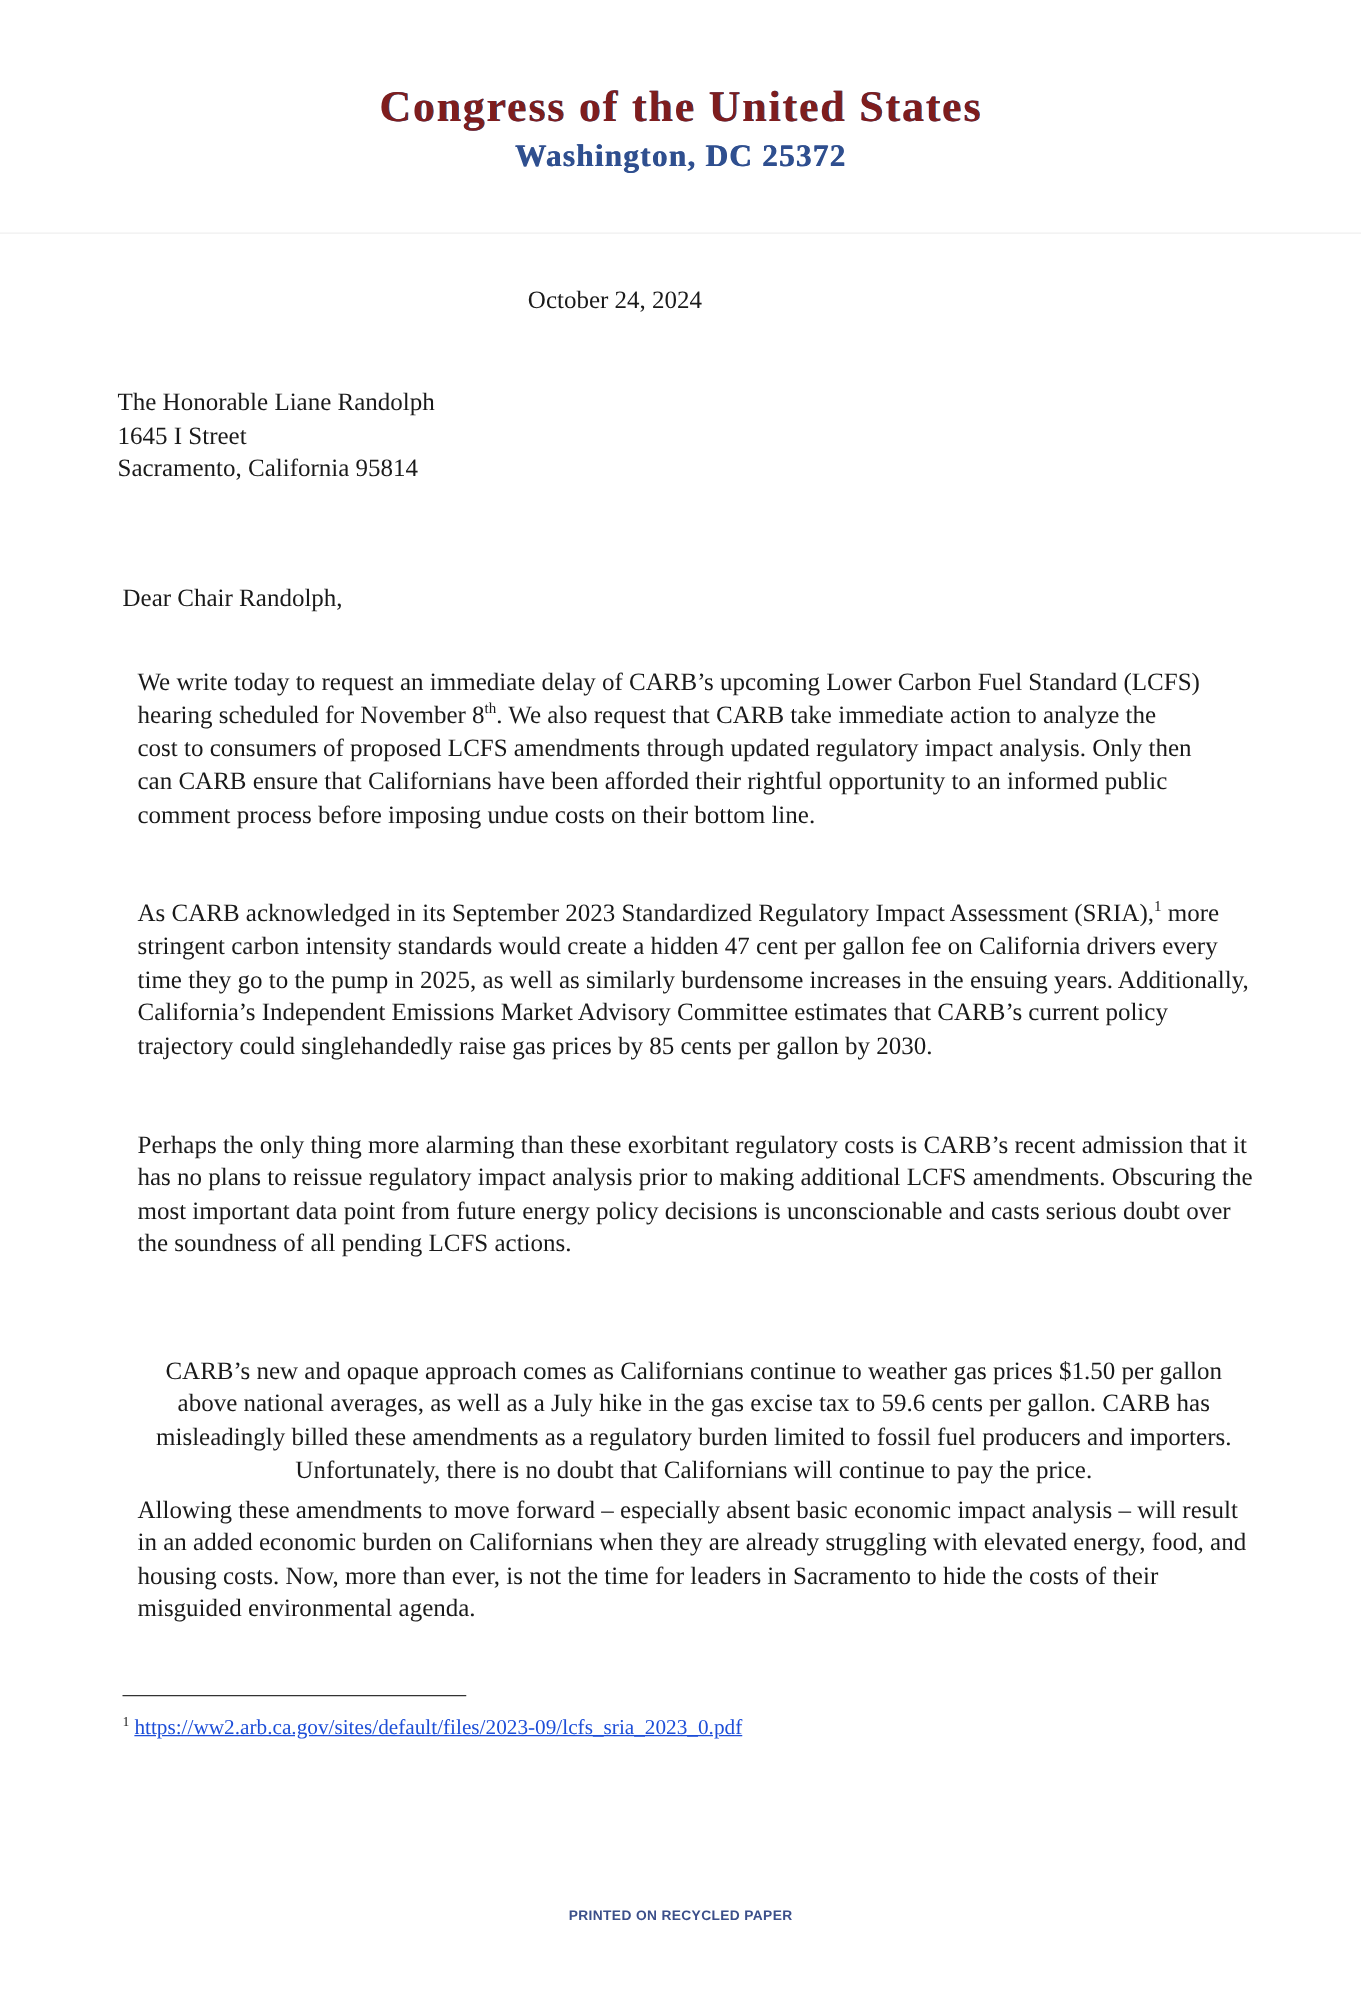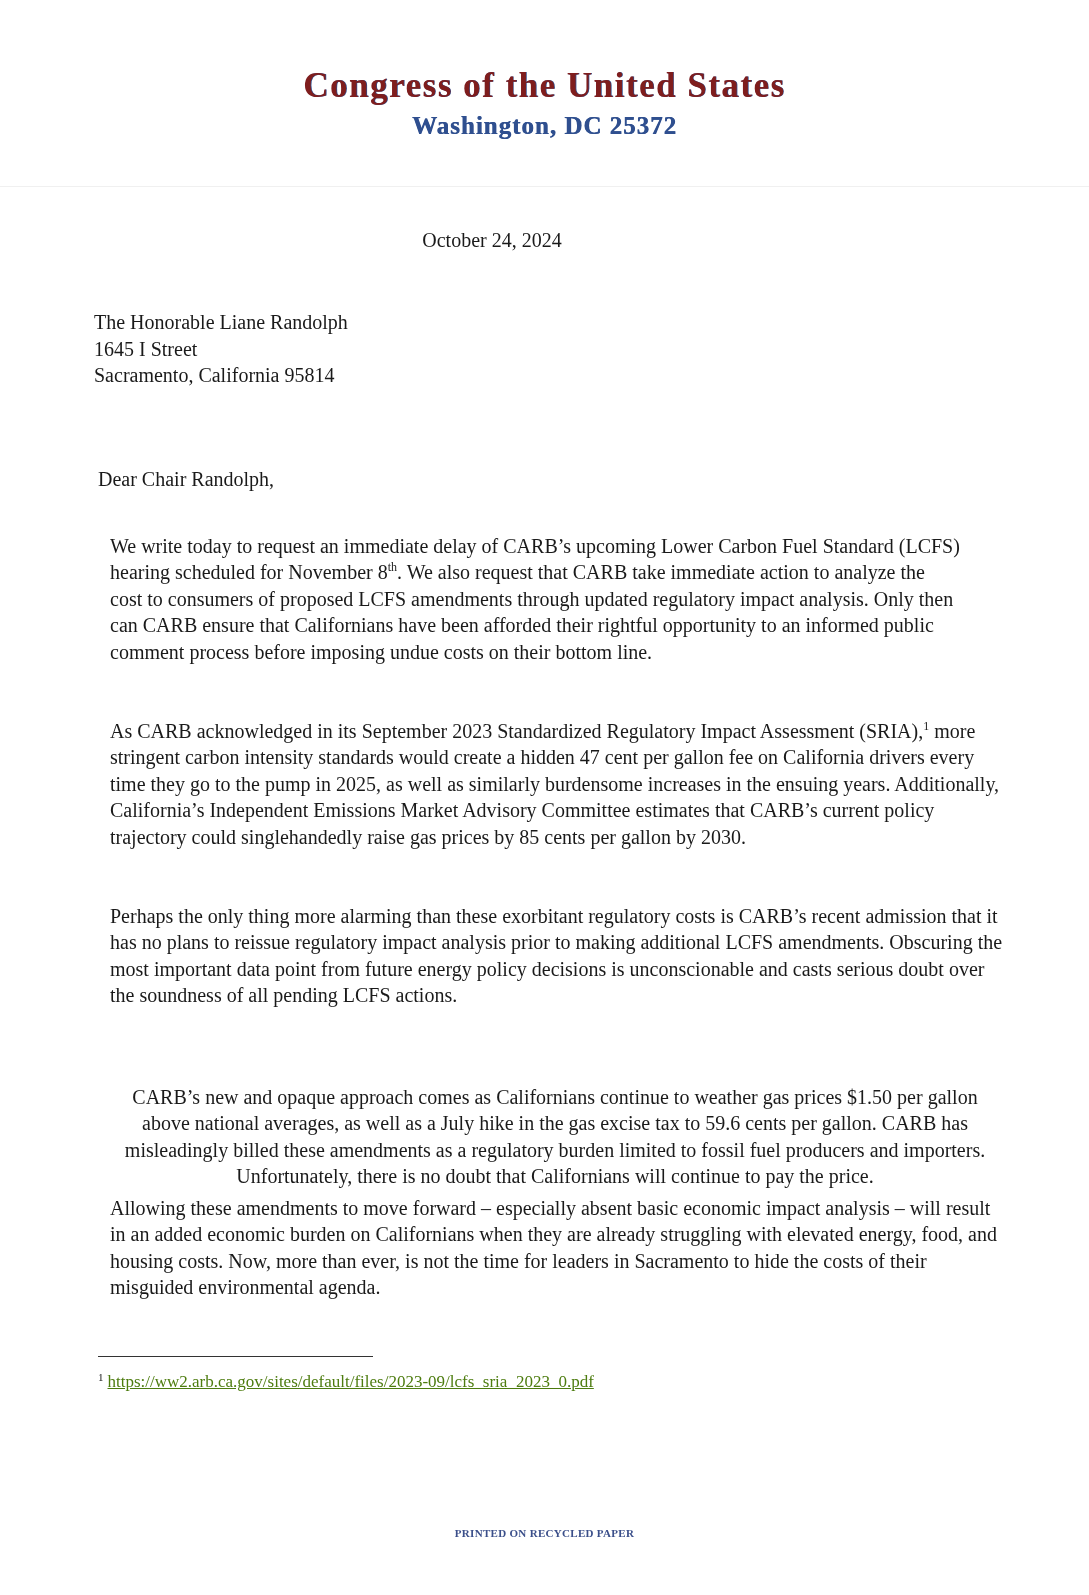--- a/index.html
+++ b/index.html
@@ -93,31 +93,31 @@
     height: 0;
     border-top: 1.5px solid #333;
   }
   .footnote {
     position: absolute;
     left: 98px;
     top: 1372px;
     font-size: 17px;
   }
   .footnote a {
-    color: #4d7c0f;
+    color: #1d4ed8;
     text-decoration: underline;
   }
   .footnote sup { font-size: 11px; vertical-align: 6px; margin-right: 4px; }
   .recycled {
     position: absolute;
     left: 0;
     width: 1089px;
     top: 1527px;
     text-align: center;
-    font-family: Liberation Serif, serif;
+    font-family: Liberation Sans, sans-serif;
     font-weight: bold;
     font-size: 11px;
     letter-spacing: 0.3px;
     color: #3b4f8a;
   }
 </style>
 </head>
 <body>
 
 <header class="letterhead">

